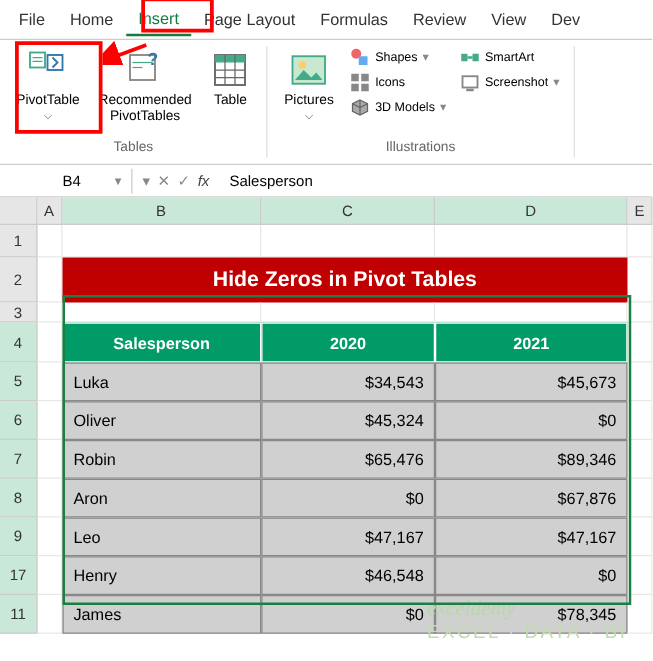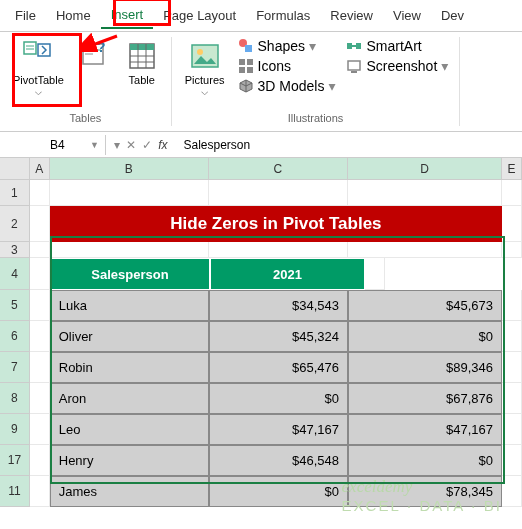--- a/index.html
+++ b/index.html
@@ -13,21 +13,21 @@
     .highlight-pivot { position: absolute; border: 3px solid red; left: 12px; top: 33px; width: 70px; height: 74px; z-index: 10; pointer-events: none; }
     
     .ribbon { display: flex; background: #fff; border-bottom: 1px solid #ccc; height: 100px; padding: 5px 0; }
     .ribbon-group { display: flex; flex-direction: column; align-items: center; padding: 0 8px; border-right: 1px solid #e0e0e0; }
     .ribbon-group-items { display: flex; flex: 1; align-items: flex-start; gap: 5px; }
     .ribbon-group-label { font-size: 11px; color: #666; margin-top: auto; padding: 2px 0; }
     .ribbon-btn { display: flex; flex-direction: column; align-items: center; padding: 3px 5px; cursor: pointer; }
     .ribbon-btn .icon-box { width: 32px; height: 32px; display: flex; align-items: center; justify-content: center; }
     .ribbon-btn .label { font-size: 11px; text-align: center; line-height: 1.2; margin-top: 2px; }
     .ribbon-small { display: flex; flex-direction: column; gap: 2px; }
-    .ribbon-small-item { display: flex; align-items: center; gap: 4px; font-size: 14px; padding: 1px 3px; }
+    .ribbon-small-item { display: flex; align-items: center; gap: 4px; font-size: 10px; padding: 1px 3px; }
     .ribbon-small-item .sicon { width: 16px; height: 16px; display: inline-flex; align-items: center; justify-content: center; }
     
     .arrow-red { position: absolute; left: 82px; top: 32px; z-index: 9; }
     
     .formula-bar { display: flex; align-items: center; height: 26px; border-bottom: 1px solid #ccc; background: #fff; padding-left: 44px; }
     .name-box { width: 62px; padding: 3px 6px; border-right: 1px solid #ccc; font-size: 12px; display: flex; justify-content: space-between; align-items: center; }
     .fb-btns { display: flex; gap: 6px; padding: 0 8px; color: #888; }
     .fb-fx { font-style: italic; color: #444; }
     .fb-input { flex: 1; padding: 3px 8px; border: none; outline: none; font-size: 12px; }
     
@@ -94,20 +94,22 @@
       </div>
       <div class="ribbon-btn">
         <div class="icon-box">
           <svg width="32" height="32" viewBox="0 0 32 32">
               <rect x="4" y="4" width="20" height="20" fill="#fff" stroke="#888" stroke-width="1.5"></rect>
               <text x="18" y="12" font-size="14" fill="#37a" font-weight="bold">?</text>
               <line x1="6" y1="10" x2="22" y2="10" stroke="#4a8"></line>
               <line x1="6" y1="14" x2="14" y2="14" stroke="#888"></line>
             </svg>
         </div>
+        <div class="label" style="white-space:pre">Recommended
+PivotTables</div>
       </div>
       <div class="ribbon-btn">
         <div class="icon-box">
           <svg width="28" height="28" viewBox="0 0 28 28">
               <rect x="2" y="2" width="24" height="24" fill="#fff" stroke="#666" stroke-width="1.5"></rect>
               <rect x="2" y="2" width="24" height="6" fill="#4a8"></rect>
               <line x1="10" y1="2" x2="10" y2="26" stroke="#666"></line>
               <line x1="18" y1="2" x2="18" y2="26" stroke="#666"></line>
               <line x1="2" y1="14" x2="26" y2="14" stroke="#666"></line>
               <line x1="2" y1="20" x2="26" y2="20" stroke="#666"></line>
@@ -248,20 +250,21 @@
     <div class="cell col-B"></div>
     <div class="cell col-C"></div>
     <div class="cell col-D"></div>
     <div class="cell col-E"></div>
   </div>
 
   <div class="grid-row" style="height:32px">
     <div class="row-h sel">4</div>
     <div class="cell col-A"></div>
     <div class="cell col-B tbl-header">Salesperson</div>
+    <div class="cell col-C tbl-header">2020</div>
     <div class="cell col-D tbl-header">2021</div>
     <div class="cell col-E"></div>
   </div>
 
   <div id="data-rows">
       <div class="grid-row" style="height: 31px;">
     <div class="row-h sel">5</div>
     <div class="cell col-A"></div>
     <div class="cell col-B tbl-cell">Luka</div>
     <div class="cell col-C tbl-cell right">$34,543</div>

